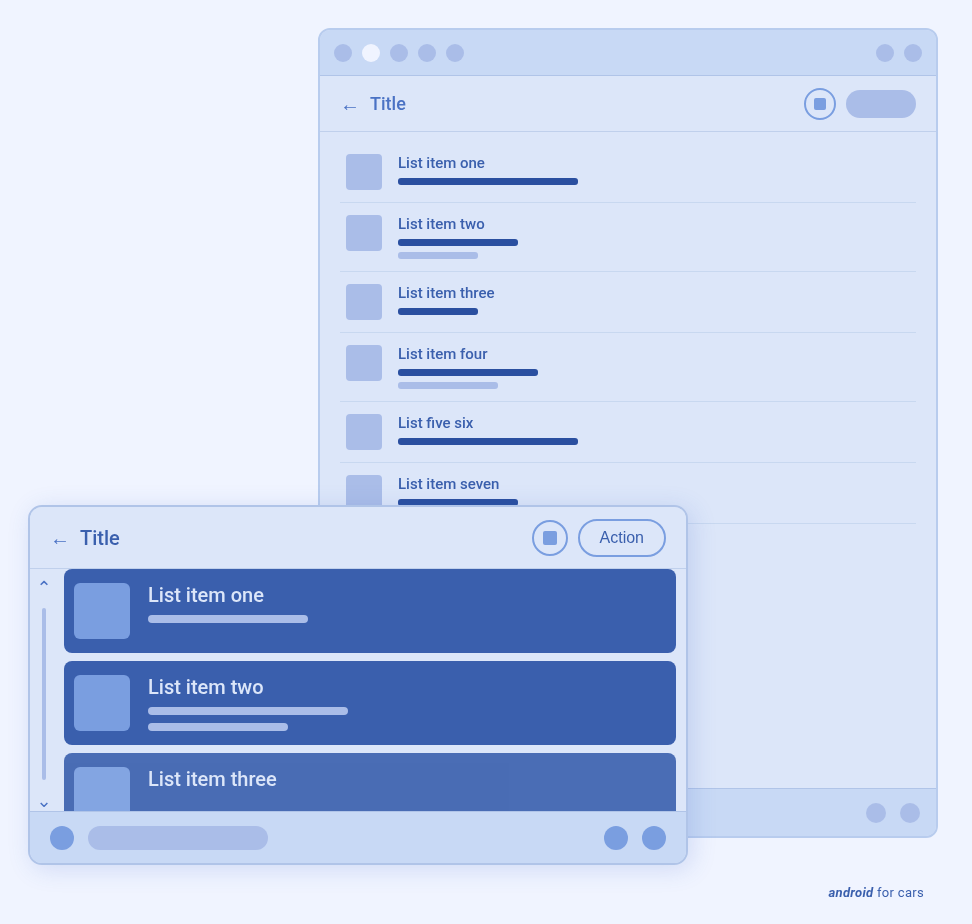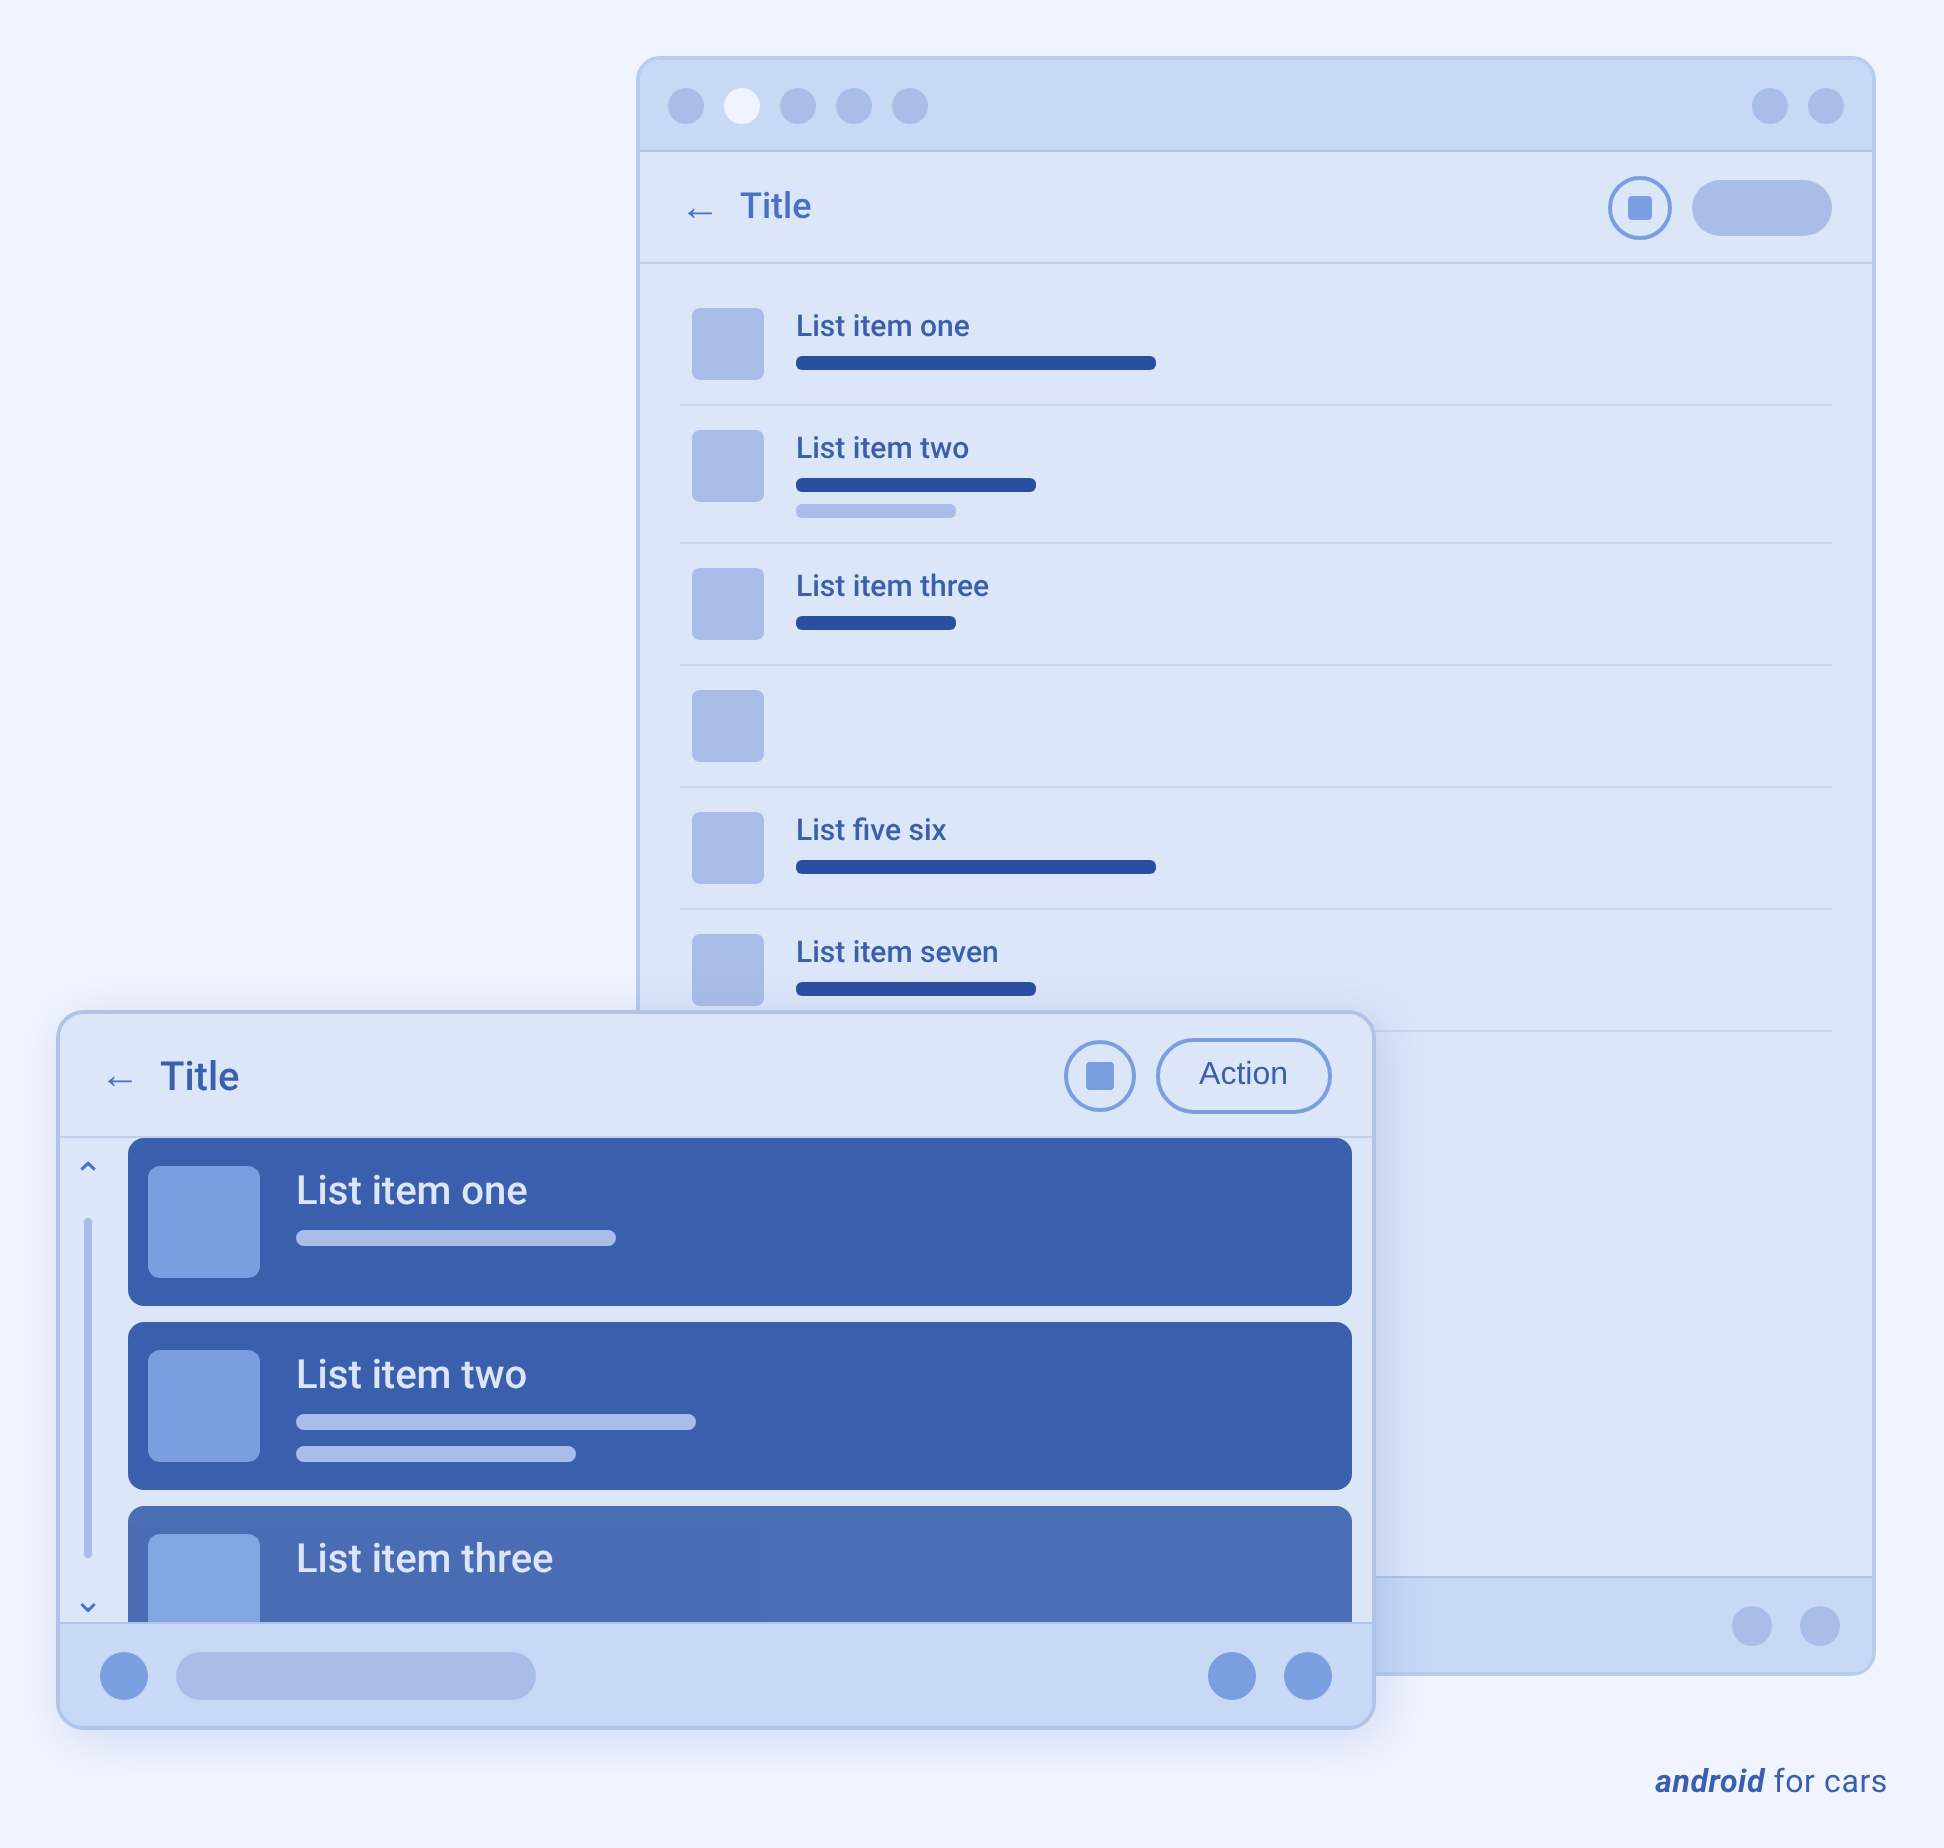--- a/index.html
+++ b/index.html
@@ -329,22 +329,22 @@
     .front-window .bottom-bar .right-section .dot {
       width: 24px; height: 24px;
       border-radius: 50%;
       background: #7a9ee0;
     }
 
     
     .brand-label {
       position: absolute;
       bottom: 24px;
-      right: 28px;
-      font-size: 16px;
+      right: 48px;
+      font-size: 13px;
       color: #3a5fad;
       font-weight: 400;
       letter-spacing: 0.3px;
     }
     .brand-label span.android {
       font-style: italic;
       font-weight: 700;
     }
   </style>
 </head>
@@ -394,20 +394,25 @@
     <div class="list-item">
       <div class="thumb"></div>
       <div class="content">
         <span class="item-title">List item three</span>
         <div class="bar short"></div>
       </div>
     </div>
 
     <div class="list-item">
       <div class="thumb"></div>
+      <div class="content">
+        <span class="item-title">List item four</span>
+        <div class="bar xlong"></div>
+        <div class="bar-light medium"></div>
+      </div>
     </div>
 
 
     <div class="list-item">
       <div class="thumb"></div>
       <div class="content">
         <span class="item-title">List five six</span>
         <div class="bar long"></div>
       </div>
     </div>

